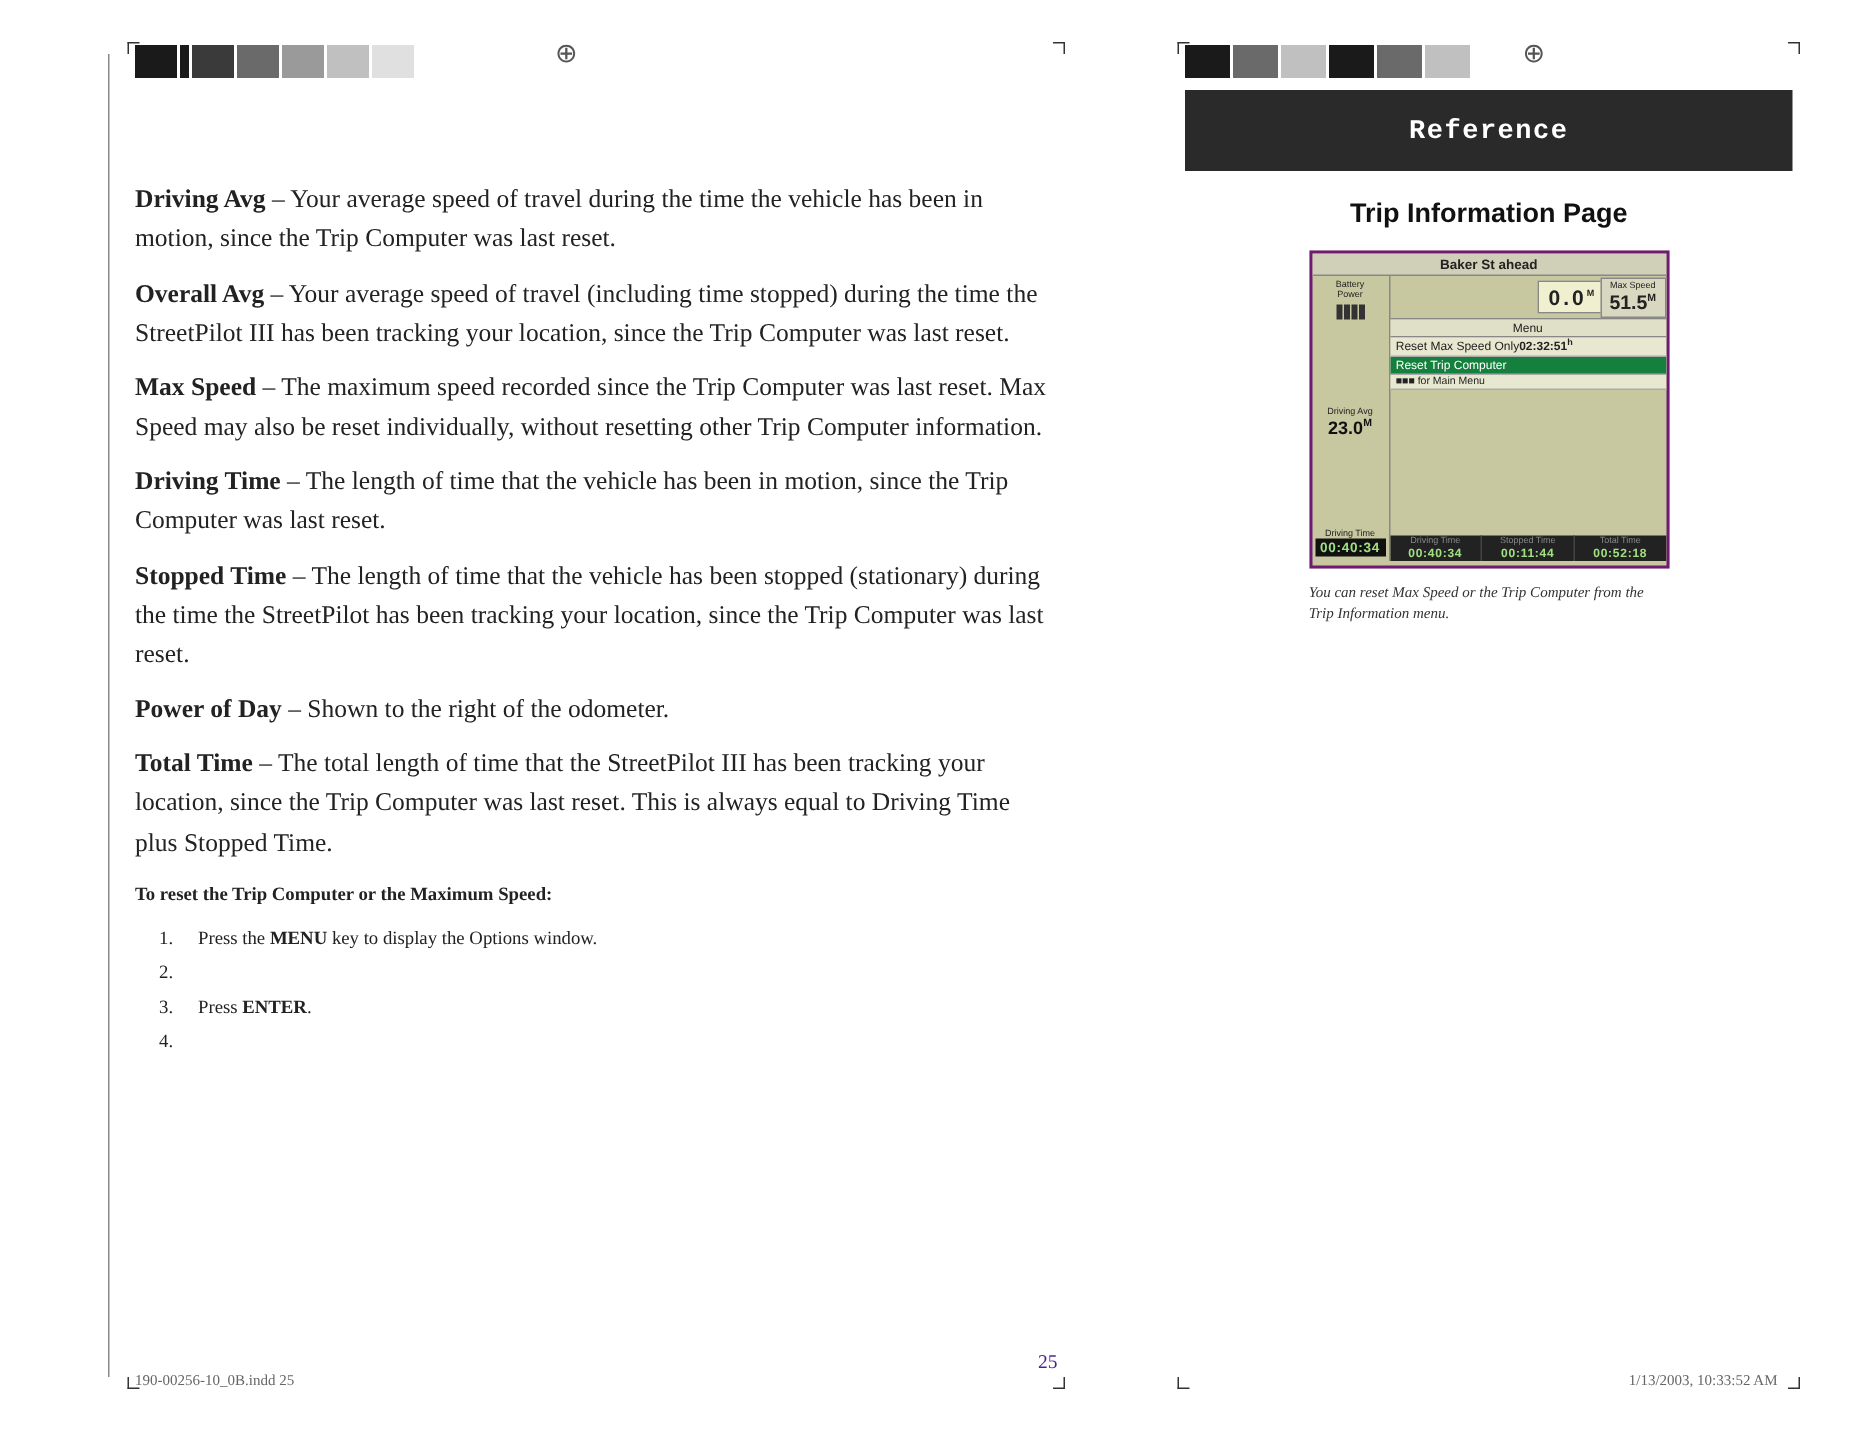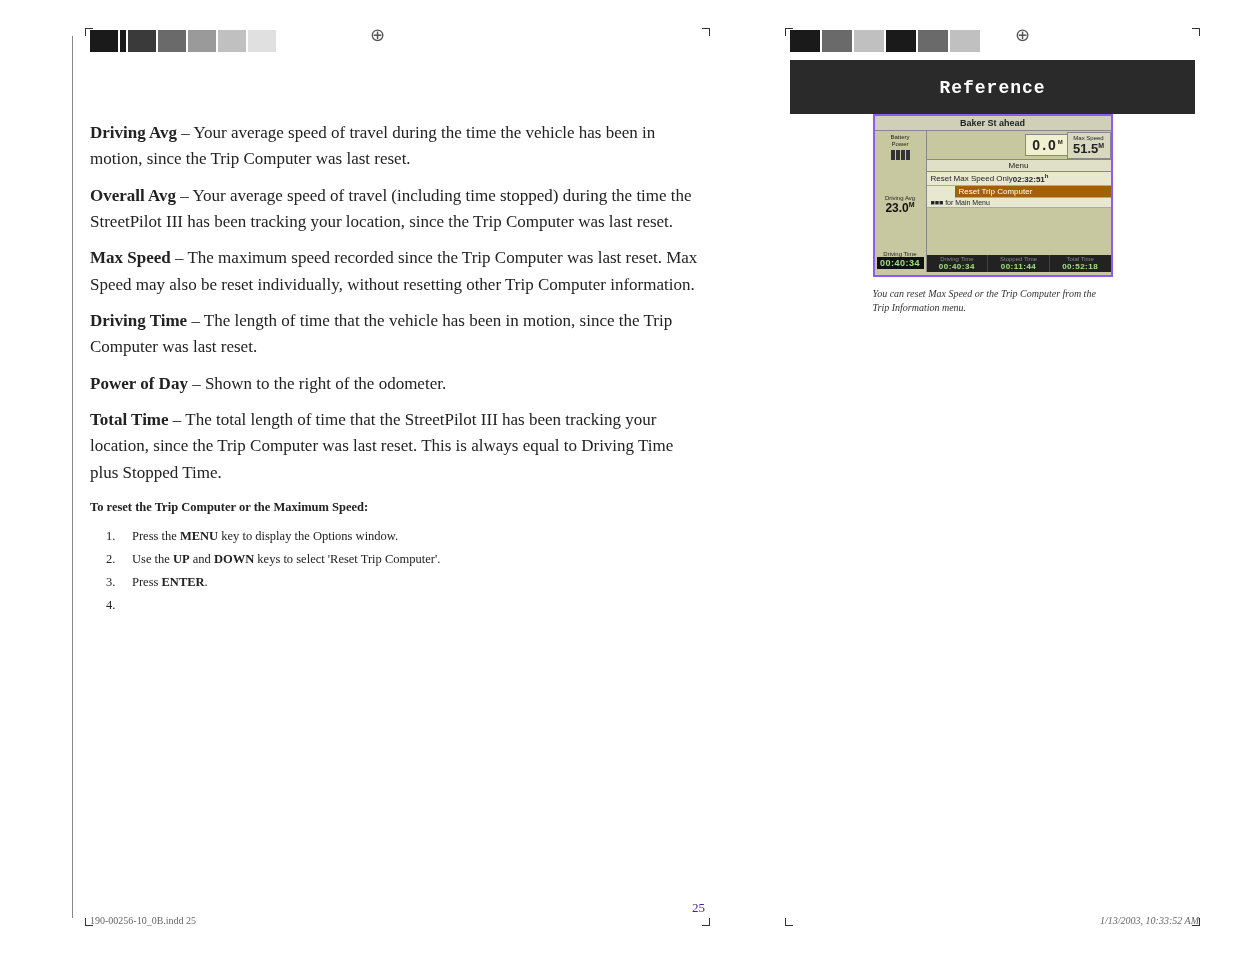--- a/index.html
+++ b/index.html
@@ -142,23 +142,23 @@
       font-weight: bold;
       font-family: Arial, sans-serif;
       text-align: center;
       margin: 18px 0 14px;
       color: #111;
     }
 
     
     .device-screen {
       width: 240px;
-      height: 163px;
+      height: 212px;
       background: #c8c8a0;
-      border: 2px solid #8b5cf6;
+      border: 2px solid #701a75;
       margin: 0 auto;
       position: relative;
       font-family: Arial, sans-serif;
       font-size: 9px;
       overflow: hidden;
     }
 
     .screen-top-bar {
       background: #d0d0b8;
       border-bottom: 1px solid #888;
@@ -270,23 +270,22 @@
 
     .menu-item {
       padding: 1px 4px;
       font-size: 8px;
       border-bottom: 1px solid #aaa;
       display: flex;
       justify-content: flex-start;
       align-items: center;
     }
     .menu-item.highlighted {
-      background: #a16207;
+      background: #15803d;
       color: #fff;
-      margin-left: 28px;
     }
 
     .menu-item-time {
       font-size: 8px;
       font-weight: bold;
     }
 
     .screen-bottom-row {
       display: flex;
       background: #222;
@@ -392,24 +391,23 @@
       position: absolute;
       bottom: 28px;
       left: 90px;
       font-size: 10px;
       color: #666;
     }
 
     .footer-right {
       position: absolute;
       bottom: 28px;
-      right: 36px;
+      right: 50px;
       font-size: 10px;
       color: #666;
-      font-style: italic;
     }
 
     
     .bar-black { background: #1a1a1a; }
     .bar-dark { background: #3a3a3a; }
     .bar-med { background: #6a6a6a; }
     .bar-light { background: #9a9a9a; }
     .bar-lighter { background: #c0c0c0; }
     .bar-lightest { background: #e0e0e0; }
   </style>
@@ -450,39 +448,41 @@
       </p>
 
       <p class="text-para">
         <b>Max Speed</b> – The maximum speed recorded since the Trip Computer was last reset.  Max Speed may also be reset individually, without resetting other Trip Computer information.
       </p>
 
       <p class="text-para">
         <b>Driving Time</b> – The length of time that the vehicle has been in motion, since the Trip Computer was last reset.
       </p>
 
+      <p class="text-para">
+        <b>Stopped Time</b> – The length of time that the vehicle has been stopped (stationary) during the time the StreetPilot has been tracking your location, since the Trip Computer was last reset.
+      </p>
 
       <p class="text-para">
         <b>Power of Day</b> – Shown to the right of the odometer.
       </p>
 
       <p class="text-para">
         <b>Total Time</b> – The total length of time that the StreetPilot III has been tracking your location, since the Trip Computer was last reset.  This is always equal to Driving Time plus Stopped Time.
       </p>
 
       <p class="instructions-heading">To reset the Trip Computer or the Maximum Speed:</p>
 
       <ol class="instructions-list">
         <li>
           <span class="list-num">1.</span>
           <span>Press the <b>MENU</b> key to display the Options window.</span>
         </li>
         <li>
           <span class="list-num">2.</span>
-          <span>Use the <b>UP</b> and <b>DOWN</b> keys to select 'Reset Trip Computer'.</span>
         </li>
         <li>
           <span class="list-num">3.</span>
           <span>Press <b>ENTER</b>.</span>
         </li>
         <li>
           <span class="list-num">4.</span>
         </li>
       </ol>
 
@@ -508,20 +508,21 @@
       <div class="bar-segment bar-lighter" style="width:30px;margin-left:2px;"></div>
       <div class="bar-segment bar-black" style="width:30px;margin-left:2px;"></div>
       <div class="bar-segment bar-med" style="width:30px;margin-left:2px;"></div>
       <div class="bar-segment bar-lighter" style="width:30px;margin-left:2px;"></div>
     </div>
 
     <div class="reference-header">
       <span>Reference</span>
     </div>
 
+    <div class="trip-info-heading">Trip Information Page</div>
 
     <div class="device-screen">
 
       <div class="screen-top-bar">
         Baker St ahead
       </div>
 
       <div class="screen-body">
 
         <div class="screen-left-panel">

